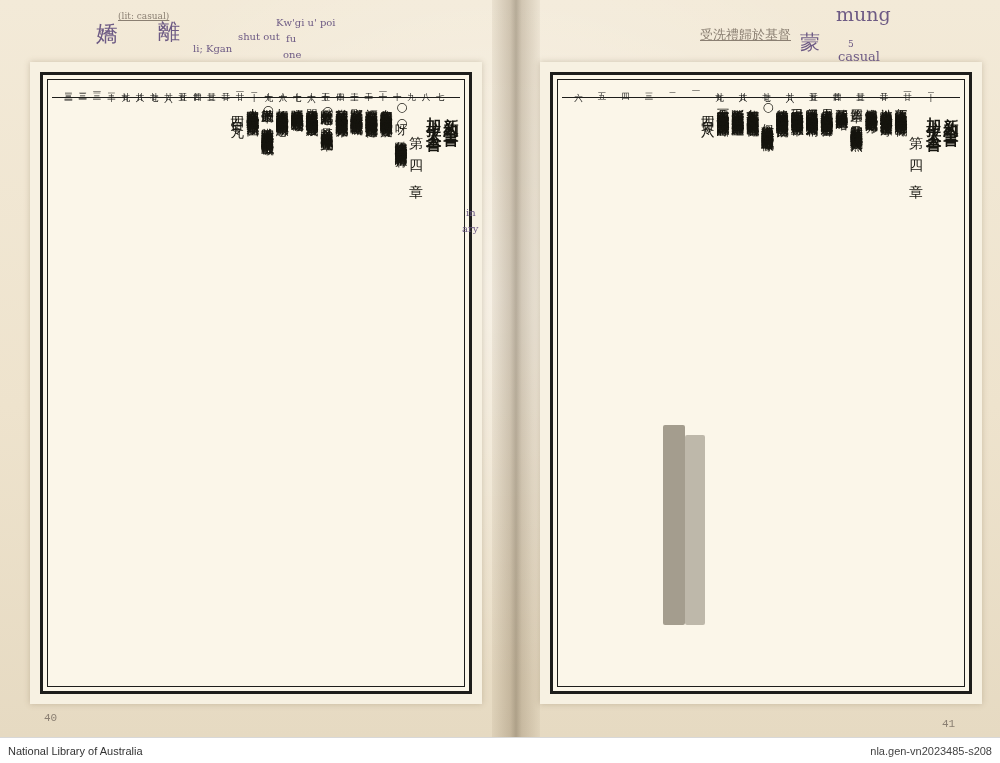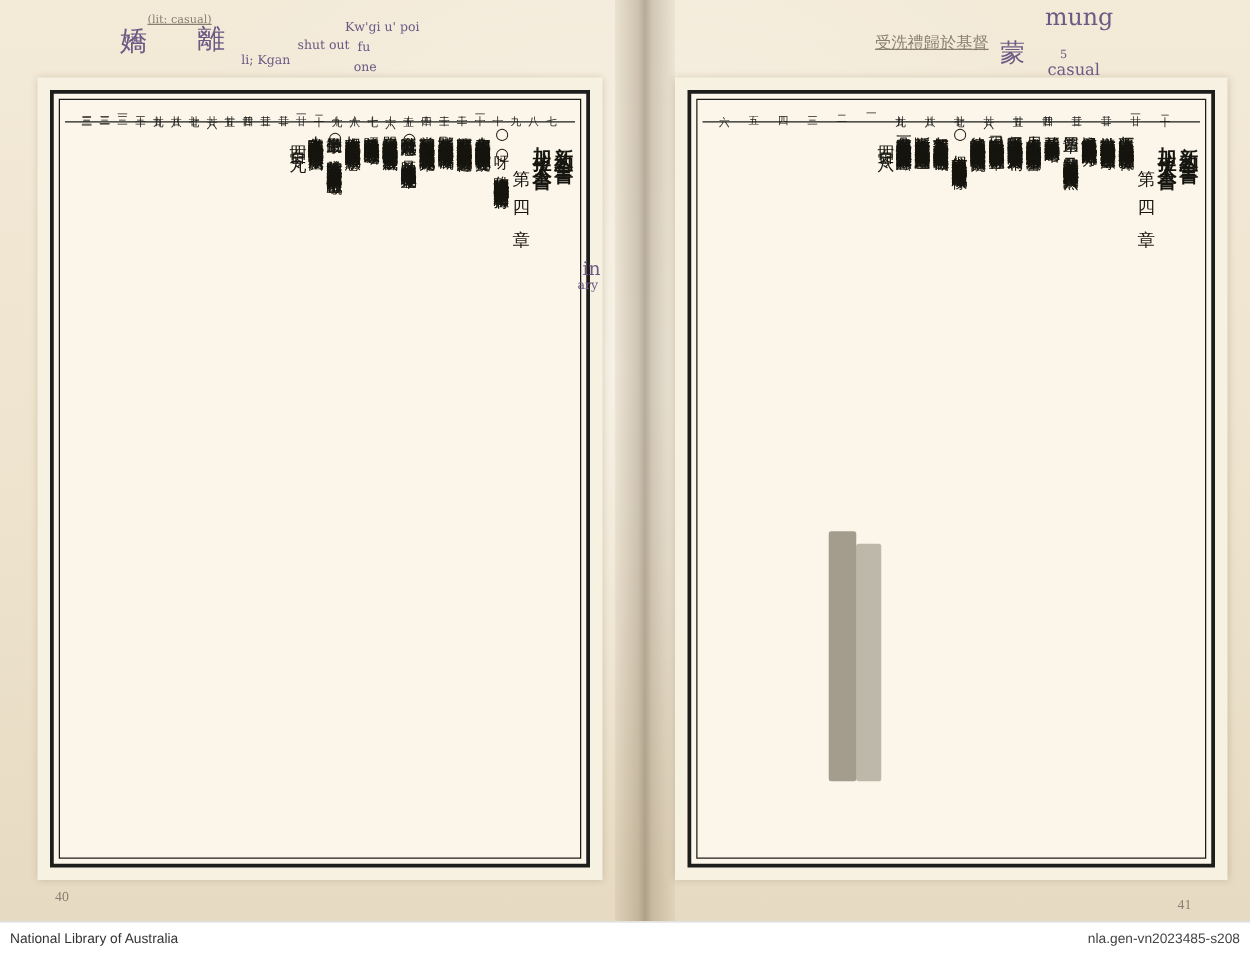--- a/index.html
+++ b/index.html
@@ -142,21 +142,21 @@
   .smudge {
     position: absolute;
     background: rgba(60,50,35,0.45);
     mix-blend-mode: multiply;
     border-radius: 2px;
   }
 
   
   .folio {
     position: absolute;
-    font-family: Liberation Serif, serif;
+    font-family: Liberation Mono, monospace;
     font-size: 11px;
     color: #8a7f72;
   }
 
   
   #footer {
     position: absolute;
     left: 0; bottom: 0;
     width: 1000px; height: 26px;
     background: #ffffff;
@@ -281,21 +281,21 @@
   <div id="annotation-layer">
       <div class="note pencil" style="left: 118px; top: 12px; font-size: 9px;">(lit: casual)</div>
       <div class="note" style="left: 96px; top: 22px; font-size: 22px;">嬌</div>
       <div class="note" style="left: 99px; top: 27px; font-size: 10px;">ciu</div>
       <div class="note" style="left: 158px; top: 20px; font-size: 22px;">離</div>
       <div class="note" style="left: 193px; top: 17px; font-size: 10px; margin-top: 27px;">li; Kgan</div>
       <div class="note" style="left: 210px; top: 32px; font-size: 10px; margin-left: 28px;">shut out</div>
       <div class="note" style="left: 276px; top: 18px; font-size: 10px;">Kw'gi  u'  poi</div>
       <div class="note" style="left: 286px; top: 34px; font-size: 10px;">fu</div>
       <div class="note" style="left: 283px; top: 50px; font-size: 10px;">one</div>
-      <div class="note" style="left: 466px; top: 208px; font-size: 15px;">in</div>
+      <div class="note" style="left: 466px; top: 208px; font-size: 10px;">in</div>
       <div class="note" style="left: 462px; top: 224px; font-size: 10px;">ary</div>
       <div class="note" style="left: 800px; top: 32px; font-size: 20px;">蒙</div>
       <div class="note" style="left: 836px; top: 5px; font-size: 19px;">mung</div>
       <div class="note" style="left: 848px; top: 40px; font-size: 9px;">5</div>
       <div class="note" style="left: 838px; top: 50px; font-size: 13px;">casual</div>
       <div class="note pencil" style="left: 700px; top: 28px; font-size: 13px; text-align: right;">受洗禮歸於基督</div>
     </div>
   <div id="folio-layer">
       <div class="folio" style="left: 44px; top: 712px;">40</div>
       <div class="folio" style="left: 942px; top: 718px;">41</div>

